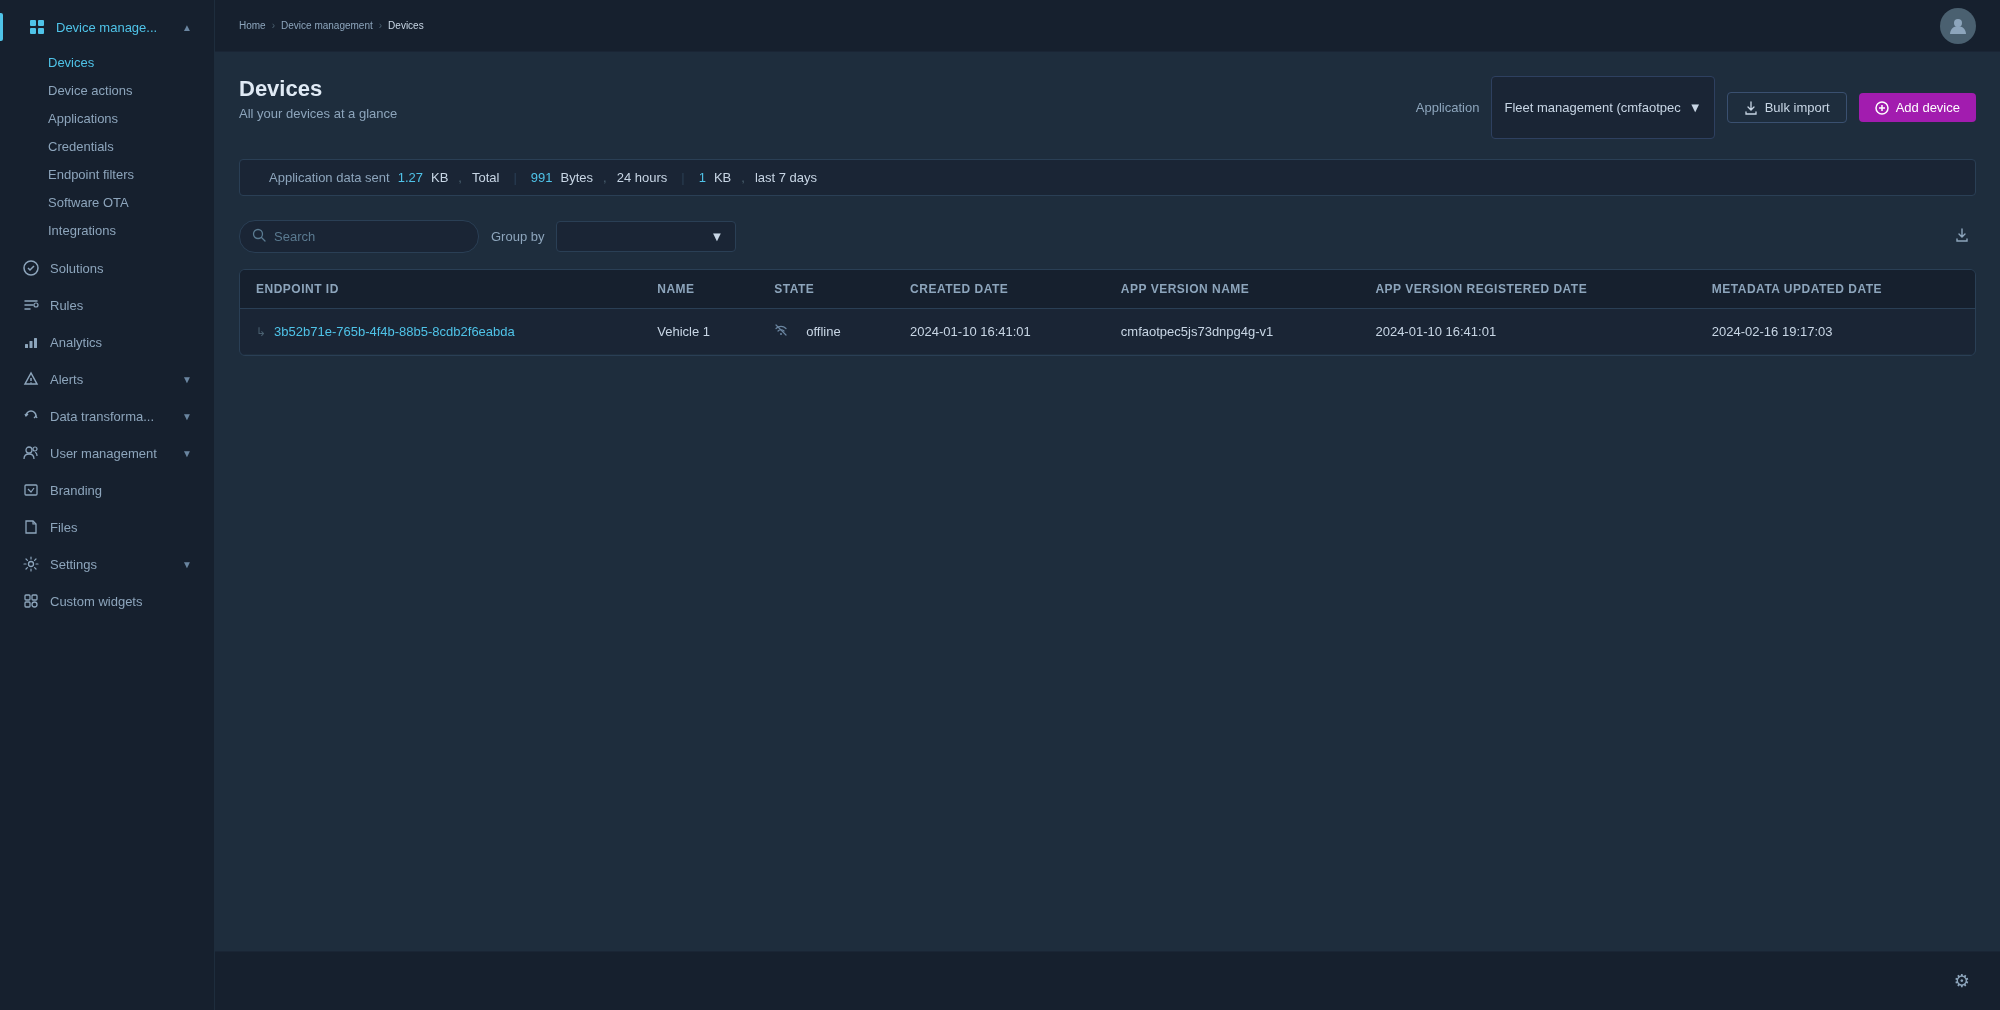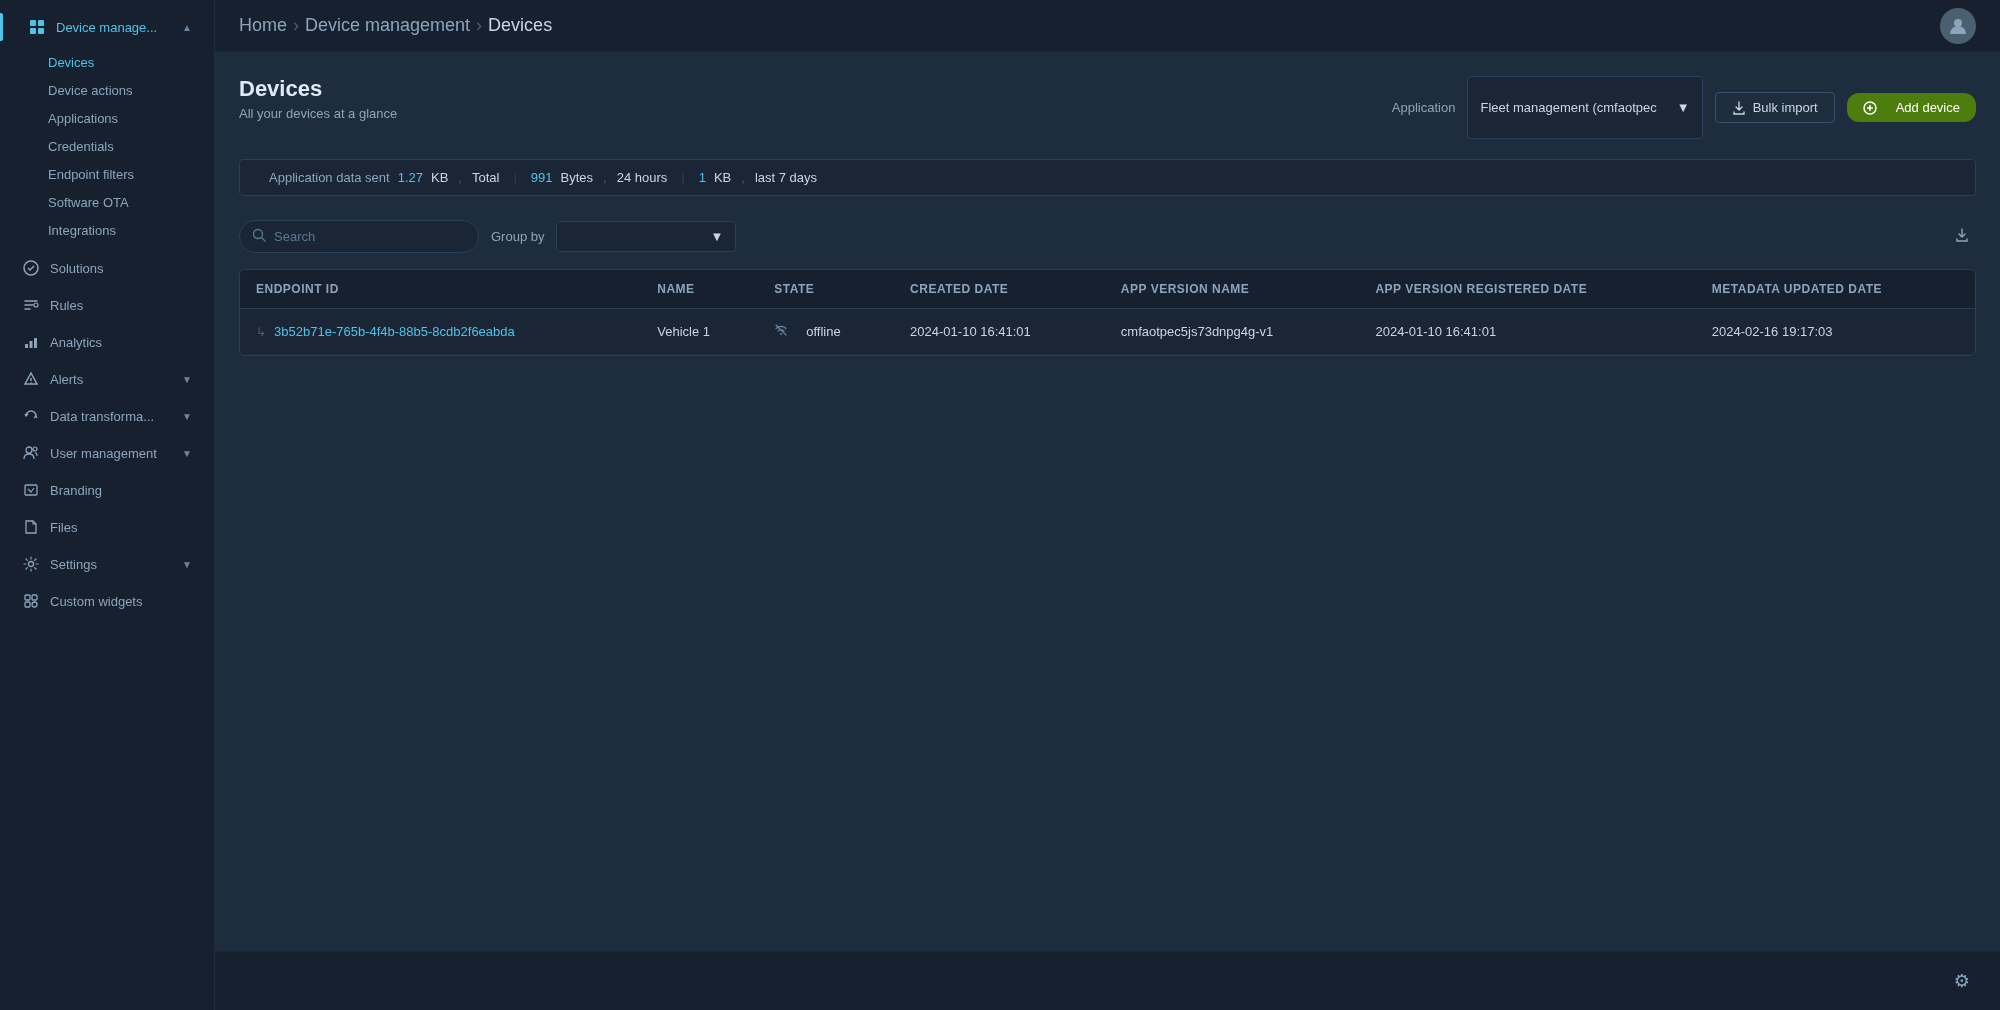--- a/index.html
+++ b/index.html
@@ -130,21 +130,21 @@
       padding: 8px 24px;
       background: #16202e;
       border-bottom: 1px solid #1a2535;
       height: 52px;
     }
     .breadcrumb {
       display: flex;
       align-items: center;
       gap: 6px;
       color: #8da5bc;
-      font-size: 18px;
+      font-size: 10px;
       justify-content: center;
     }
     .breadcrumb-sep { color: #4a6070; }
     .breadcrumb-current { color: #c8d6e5; font-weight: 500; }
     .topbar-right {
       margin-left: auto;
     }
     .avatar {
       width: 36px;
       height: 36px;
@@ -192,45 +192,45 @@
     .app-select {
       display: flex;
       align-items: flex-start;
       background: #1a2535;
       border: 1px solid #2e4060;
       border-radius: 4px;
       padding: 23px 12px;
       color: #c8d6e5;
       font-size: 13px;
       cursor: pointer;
-      gap: 20px;
+      gap: 8px;
       min-width: 220px;
     }
     .app-select-text { flex: 1; }
     .btn-bulk {
       display: flex;
       align-items: center;
       gap: 7px;
       background: transparent;
       border: 1px solid #3a5070;
       color: #c8d6e5;
       padding: 7px 16px;
       border-radius: 4px;
       cursor: pointer;
       font-size: 13px;
     }
     .btn-add {
       display: flex;
       align-items: center;
-      gap: 19px;
-      background: #4d7c0f;
+      gap: 7px;
+      background: #a21caf;
       border: none;
       color: #fff;
       padding: 7px 16px;
-      border-radius: 12px;
+      border-radius: 4px;
       cursor: pointer;
       font-size: 13px;
       font-weight: 500;
     }
 
     
     .data-sent-bar {
       display: flex;
       align-items: center;
       gap: 8px;

